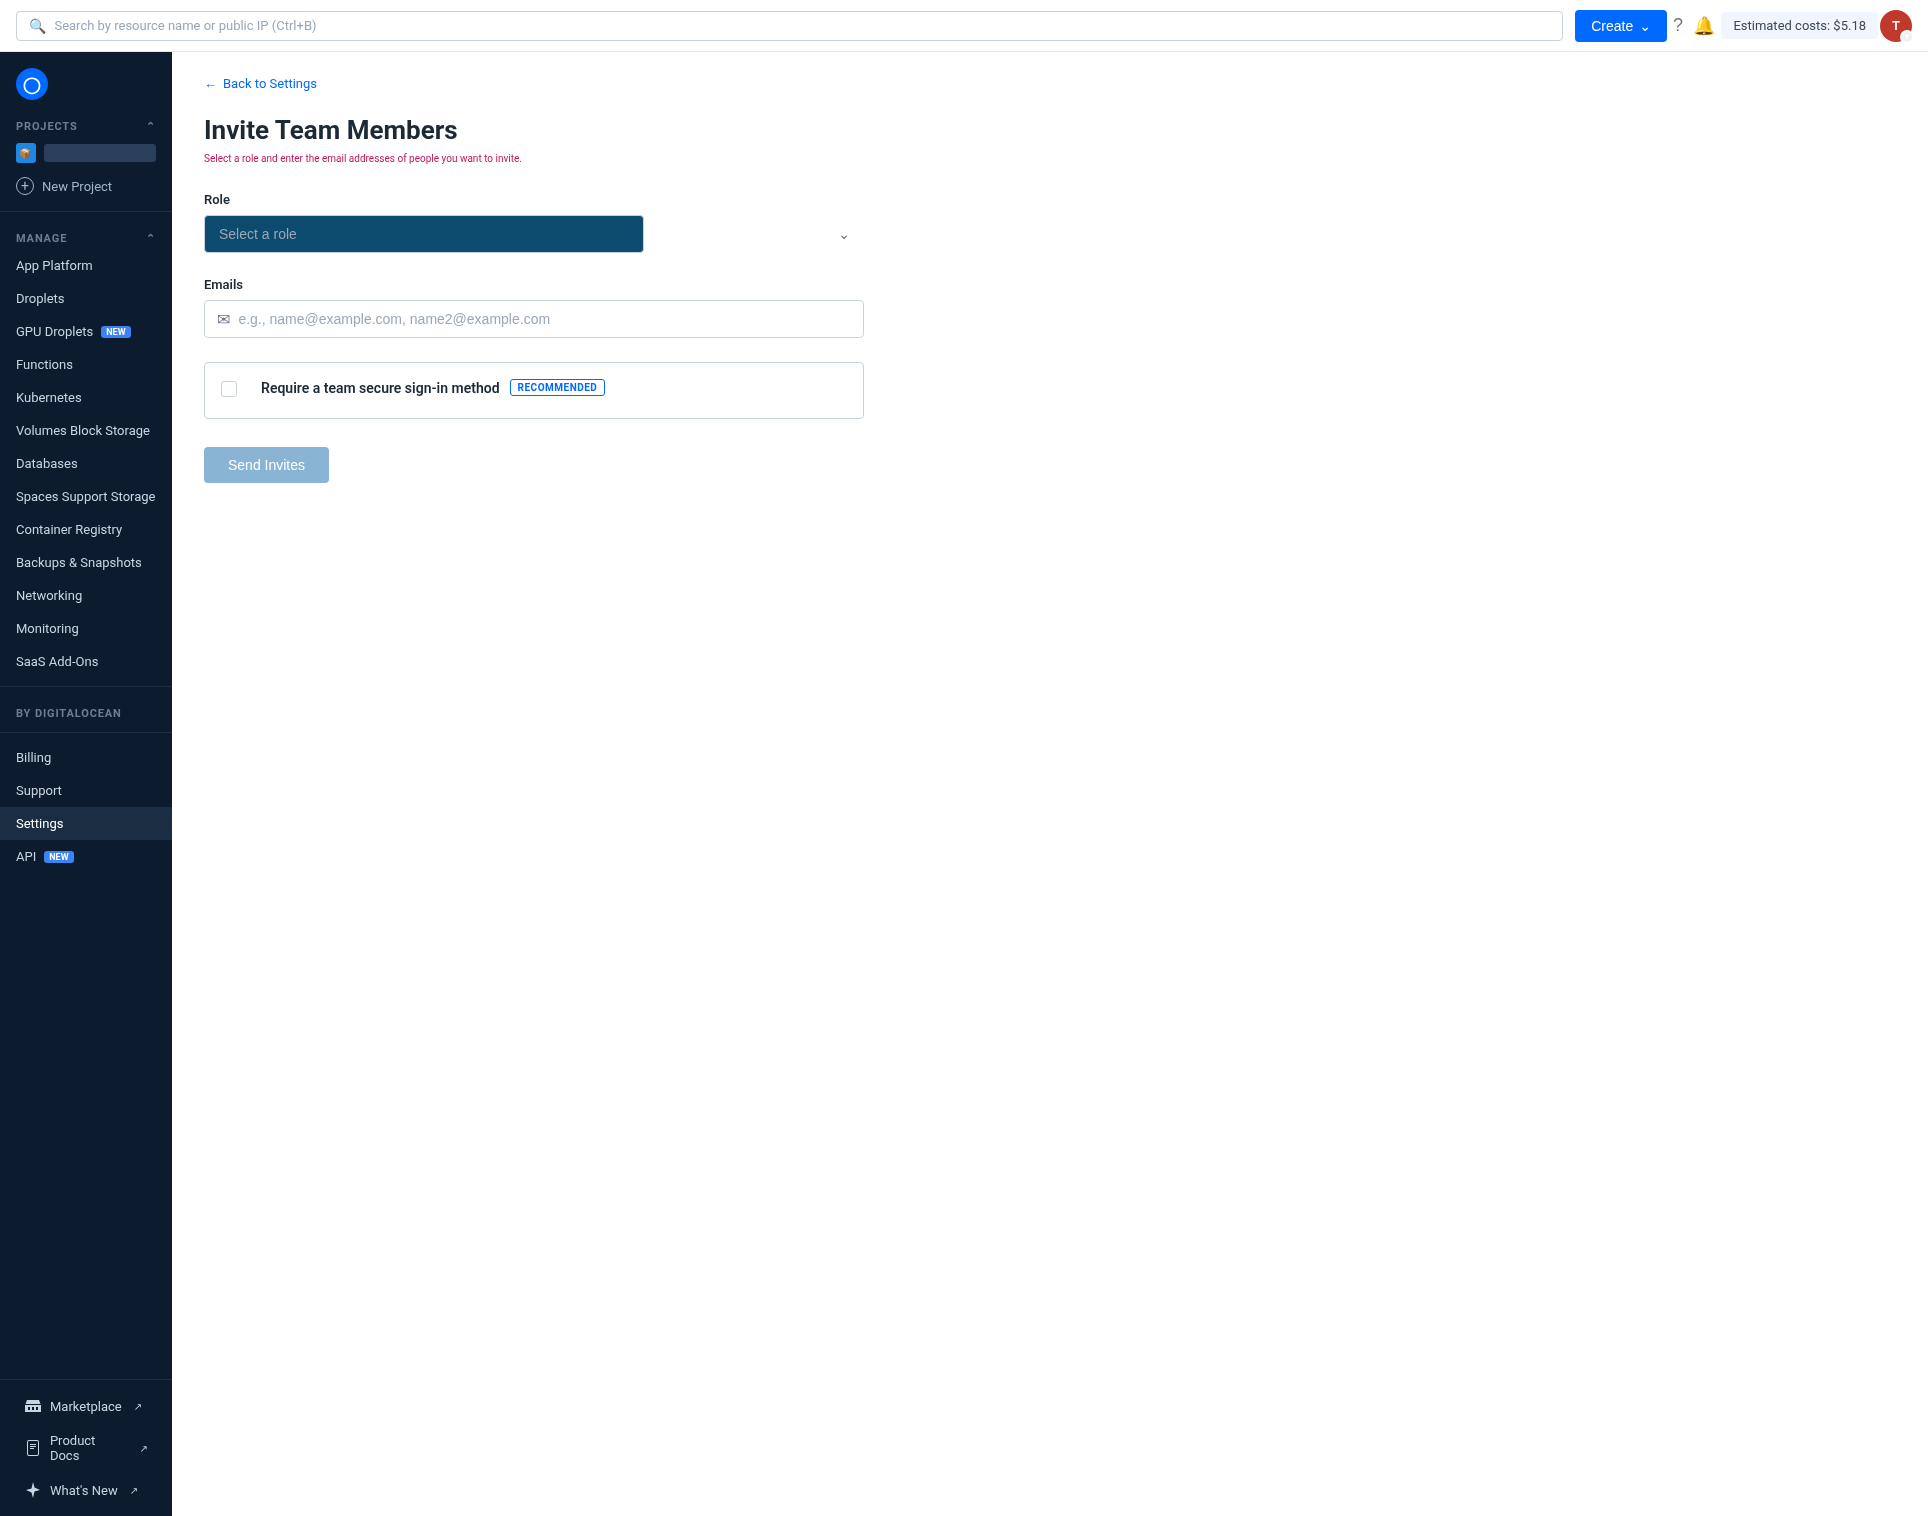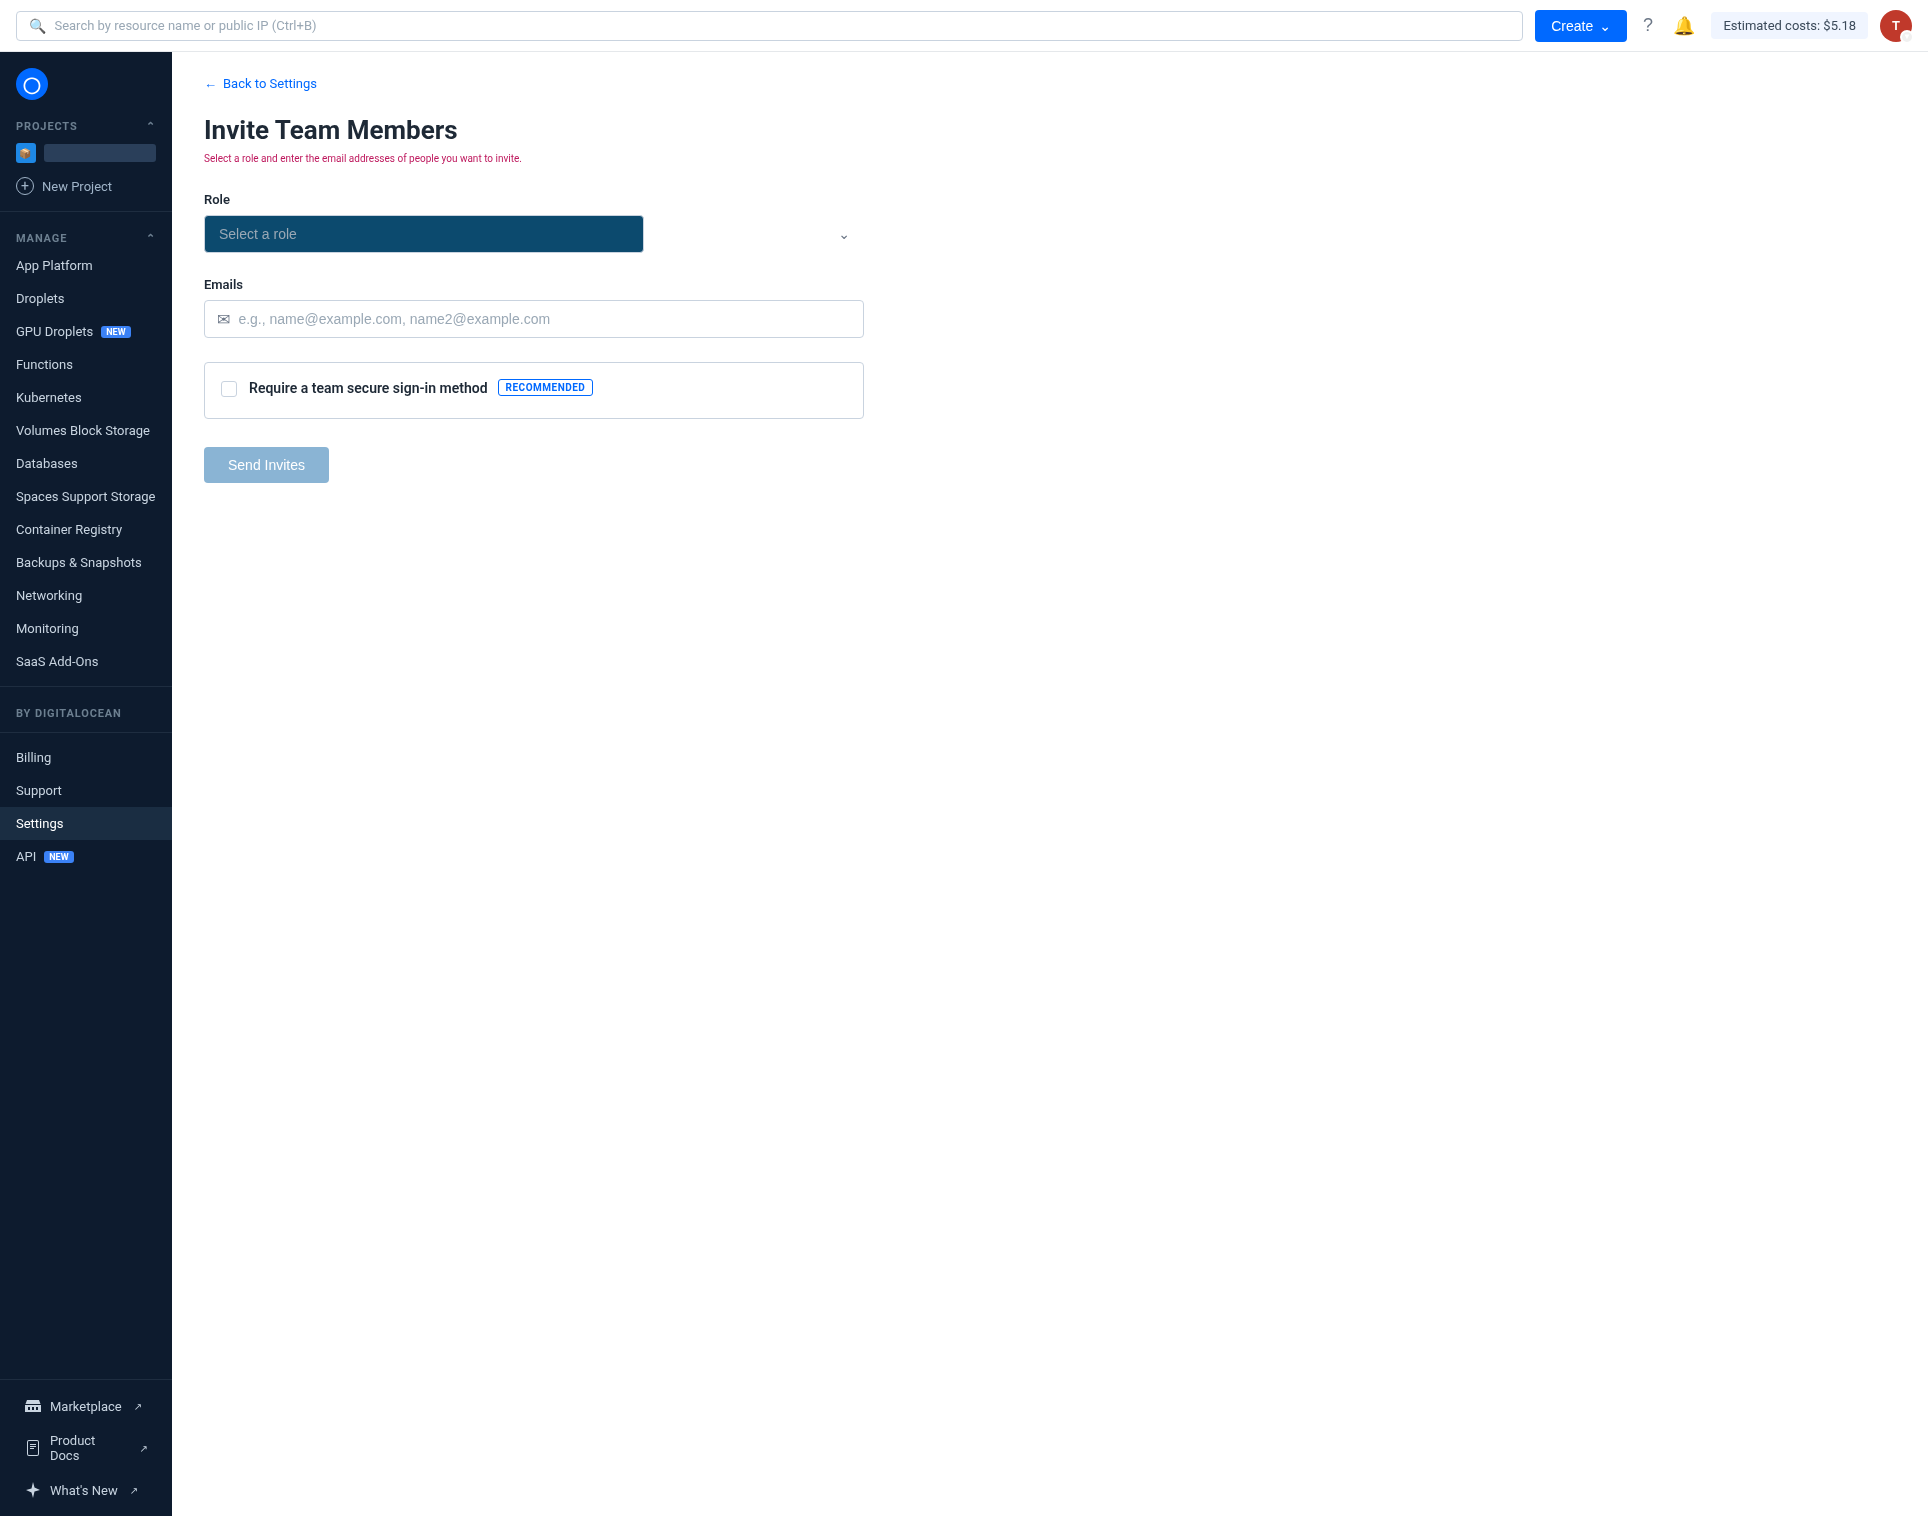--- a/index.html
+++ b/index.html
@@ -10,21 +10,21 @@
       display: flex; align-items: center; height: 52px;
       background: #fff; border-bottom: 1px solid #e5e8eb;
       padding: 0 16px; gap: 12px; flex-shrink: 0;
     }
     .topbar-search {
       flex: 1; display: flex; align-items: center; gap: 8px;
       border: 1px solid #c9d3df; border-radius: 4px; padding: 6px 12px;
       color: #6c7787; font-size: 13px;
     }
     .topbar-search-icon { color: #6c7787; font-size: 14px; }
-    .topbar-right { display: flex; align-items: center; gap: 12px; }
+    .topbar-right { display: flex; align-items: center; gap: 2px; }
     .create-btn {
       background: #0069ff; color: #fff; border: none; border-radius: 4px;
       padding: 8px 16px; font-size: 14px; cursor: pointer; font-weight: 500;
       display: flex; align-items: center; gap: 6px;
     }
     .topbar-icon-btn {
       background: none; border: none; cursor: pointer;
       color: #6c7787; font-size: 18px; padding: 4px;
     }
     .cost-box {
@@ -156,21 +156,21 @@
     }
     .email-icon { color: #6c7787; font-size: 16px; margin-right: 8px; }
     .email-input {
       flex: 1; border: none; outline: none; font-size: 14px; color: #3b4a5a;
       padding: 10px 0;
     }
     .email-input::placeholder { color: #9aa8b5; }
 
     .secure-signin-box {
       border: 1px solid #c9d3df; border-radius: 4px; padding: 16px;
-      max-width: 660px; margin-bottom: 28px; display: flex; gap: 12px; align-items: flex-start;
+      max-width: 660px; margin-bottom: 28px; display: flex; gap: 24px; align-items: flex-start;
     }
     .secure-signin-checkbox {
       width: 16px; height: 16px; border: 1px solid #c9d3df; border-radius: 3px;
       background: #fff; cursor: pointer; flex-shrink: 0; margin-top: 2px;
     }
     .secure-signin-content { flex: 1; }
     .secure-signin-header {
       display: flex; align-items: center; gap: 10px; margin-bottom: 6px;
     }
     .secure-signin-label {

